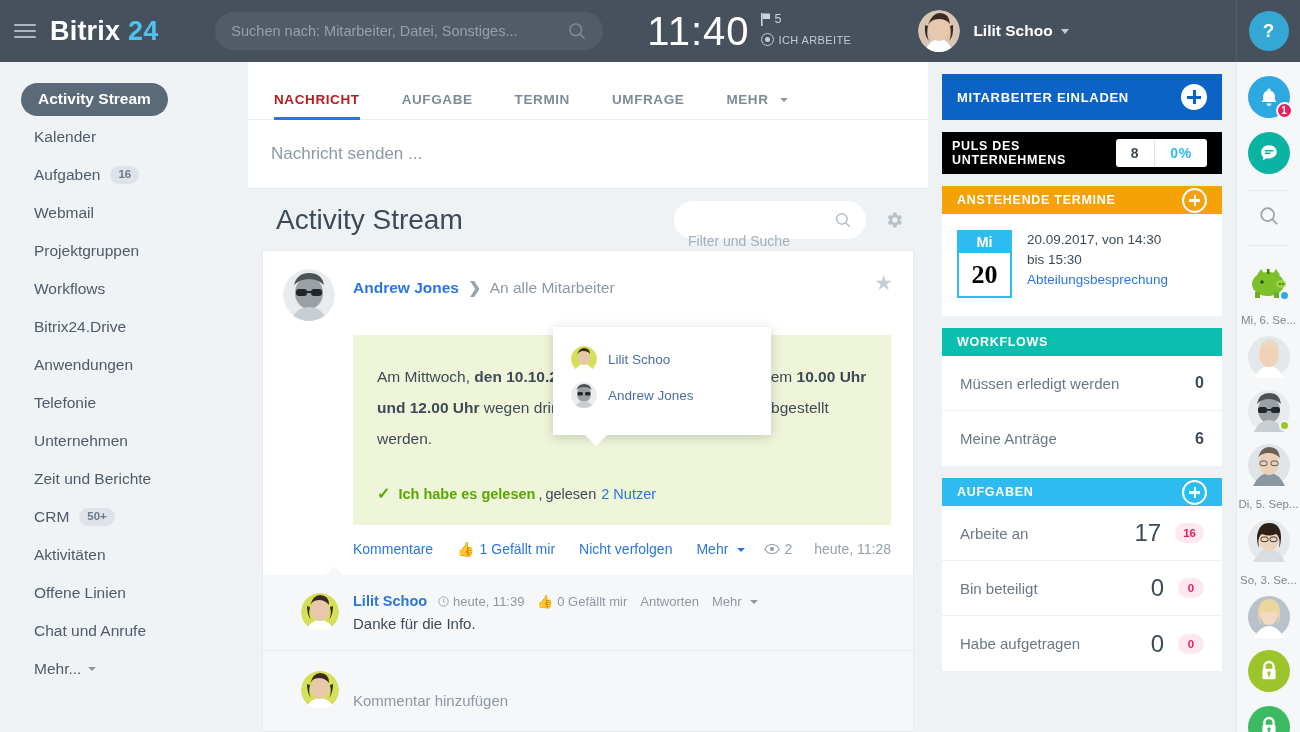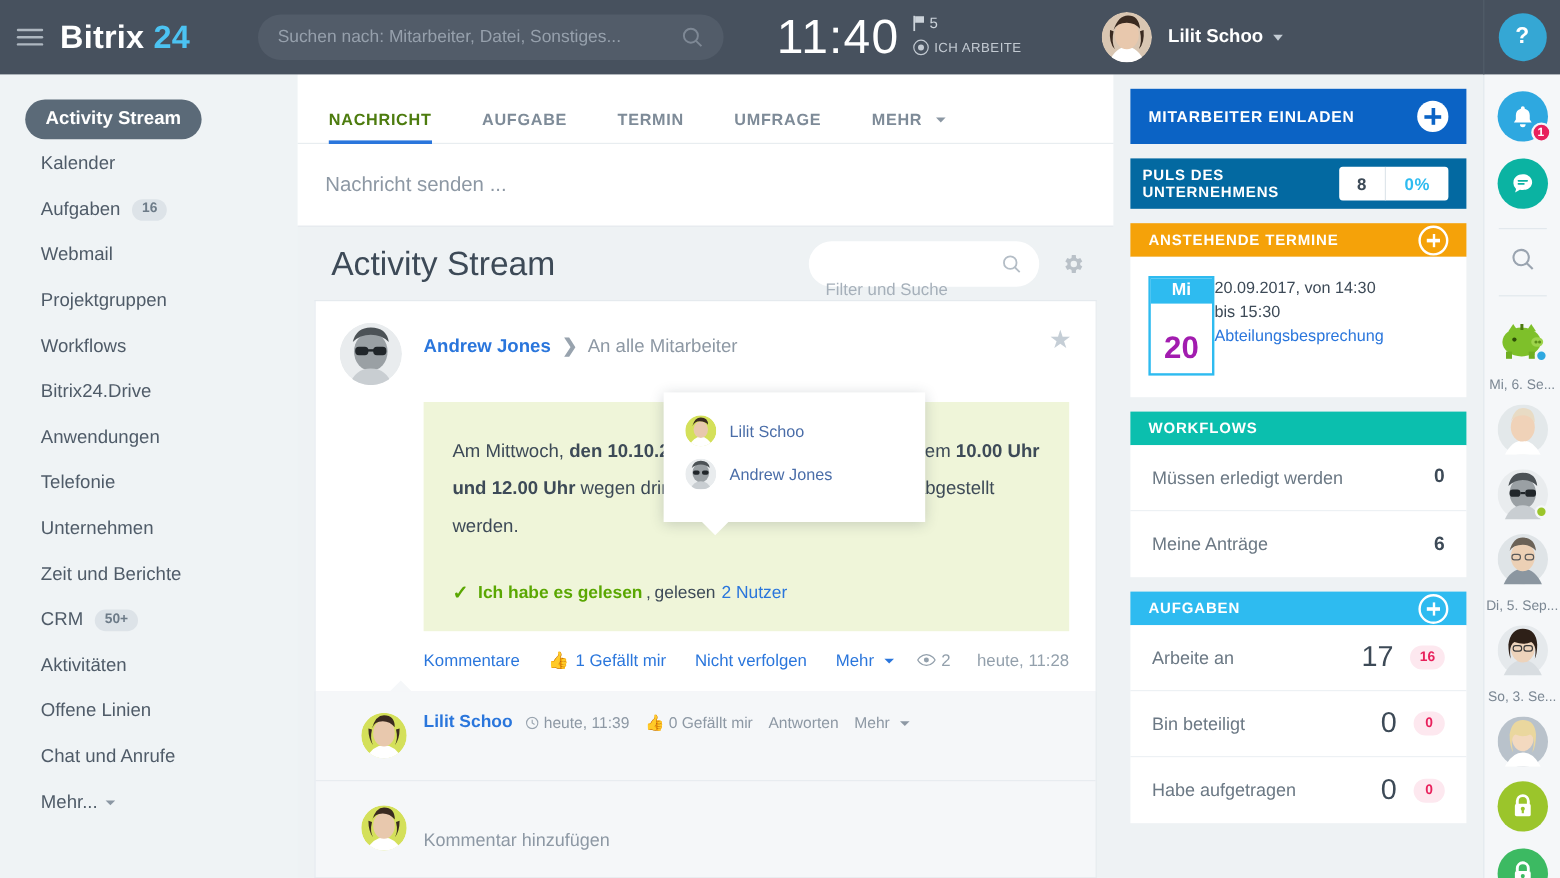--- a/index.html
+++ b/index.html
@@ -70,21 +70,21 @@
   .nav-item .mini-caret { margin-left: 7px; border-left: 4px solid transparent; border-right: 4px solid transparent; border-top: 4.5px solid #8b97a3; }
 
   
   .center { flex: 1; background: #eef2f4; min-width: 0; display: flex; flex-direction: column; }
   .composer { background: #fff; border-bottom: 1px solid #e1e7eb; }
   .tabs { display: flex; align-items: flex-end; height: 58px; padding-left: 26px; border-bottom: 1px solid #e8edf0; }
   .tab {
     font-size: 13.5px; font-weight: bold; letter-spacing: .6px; color: #7e8b98;
     padding-bottom: 12px; margin-right: 42px; cursor: pointer; position: relative;
   }
-  .tab.active { color: #4d7c0f; }
+  .tab.active { color: #b91c1c; }
   .tab.active::after { content: ""; position: absolute; left: 0; right: 0; bottom: -1px; height: 3px; background: #2a76dc; }
   .tab .tcaret { display: inline-block; margin-left: 7px; border-left: 4px solid transparent; border-right: 4px solid transparent; border-top: 4.5px solid #8b97a3; vertical-align: middle; }
   .composer-input { height: 68px; display: flex; align-items: center; padding-left: 23px; color: #8d98a4; font-size: 17px; cursor: text; }
 
   .stream-head { height: 78px; display: flex; align-items: center; padding: 0 24px 0 14px; }
   .stream-title { font-size: 28px; color: #3d4a57; font-weight: normal; flex: 1; margin-left: 0; }
   .filterbox {
     width: 192px; height: 38px; border-radius: 19px; background: #fff; display: flex;
     align-items: center; padding: 0 14px; cursor: text;
   }
@@ -161,35 +161,35 @@
   .plus-solid { width: 26px; height: 26px; border-radius: 50%; background: #fff; position: relative; }
   .plus-solid::before, .plus-solid::after { content: ""; position: absolute; background: #0b63c5; }
   .plus-solid::before { left: 6px; right: 6px; top: 11.5px; height: 3px; }
   .plus-solid::after { top: 6px; bottom: 6px; left: 11.5px; width: 3px; }
   .plus-ring { width: 25px; height: 25px; border-radius: 50%; border: 2px solid #fff; position: relative; cursor: pointer; }
   .plus-ring::before, .plus-ring::after { content: ""; position: absolute; background: #fff; }
   .plus-ring::before { left: 5px; right: 5px; top: 9.5px; height: 2.5px; }
   .plus-ring::after { top: 5px; bottom: 5px; left: 9.5px; width: 2.5px; }
 
   .hdr-invite { background: #0b63c5; height: 46px; font-size: 13px; }
-  .hdr-pulse { background: #0369a1; height: 42px; padding-left: 10px; }
+  .hdr-pulse { background: #000000; height: 42px; padding-left: 10px; }
   .hdr-pulse .ttl { line-height: 14px; }
   .pulse-stats { display: flex; background: #fff; border-radius: 3px; overflow: hidden; height: 28px; }
   .pulse-stats .v { padding: 0 15px; display: flex; align-items: center; font-size: 14px; color: #3d4a57; }
   .pulse-stats .v.pct { color: #2ebbf0; border-left: 1px solid #dfe6eb; }
   .hdr-events { background: #f5a209; }
   .hdr-wf { background: #0bbfae; }
   .hdr-tasks { background: #2ebbf0; }
 
   .panel-body { background: #fff; }
   .event-row { display: flex; padding: 16px 15px 18px 15px; }
   .cal-chip { width: 55px; flex: none; border: 2px solid #2ebbf0; background: #fff; text-align: center; }
   .cal-chip .d { background: #2ebbf0; color: #fff; font-size: 14.5px; font-weight: bold; padding: 2px 0 3px 0; }
-  .cal-chip .n { font-size: 26px; color: #a21caf; font-weight: bold; padding: 21px 0 6px 0; }
-  .event-info { font-size: 13.5px; color: #3d4a57; line-height: 20px; }
+  .cal-chip .n { font-size: 26px; color: #000000; font-weight: bold; padding: 7px 0 6px 0; font-family: Liberation Serif, serif; }
+  .event-info { margin-left: 15px; font-size: 13.5px; color: #3d4a57; line-height: 20px; }
   .event-info .lnk { color: #2a76dc; cursor: pointer; }
 
   .stat-row { height: 55px; display: flex; align-items: center; padding: 0 18px; border-bottom: 1px solid #edf1f4; cursor: pointer; }
   .stat-row:last-child { border-bottom: none; }
   .stat-label { flex: 1; color: #6b7884; font-size: 15px; }
   .stat-num { color: #3d4a57; font-size: 16px; font-weight: bold; }
   .stat-num.big { font-size: 24px; font-weight: normal; }
   .stat-pill { margin-left: 14px; background: #fde8ef; color: #e8215c; border-radius: 11px; font-size: 11.5px; font-weight: bold; padding: 4px 8px; min-width: 26px; text-align: center; }
 
   
@@ -467,20 +467,21 @@
                 </svg>
                 <span>heute, 11:39</span>
               </span>
               <span class="cmt-like">👍 <span>0 Gefällt mir</span></span>
               <span class="cmt-reply">Antworten</span>
               <span class="cmt-more">
                 <span>Mehr</span>
                 <span class="tcaret"></span>
               </span>
             </div>
+            <div class="cmt-text">Danke für die Info.</div>
           </div>
         </div>
         <div class="add-comment">
           <div class="avatar av-cmt">
             <svg viewBox="0 0 38 38" width="38" height="38">
               <circle cx="19" cy="19" r="19" fill="#d4e05a"></circle>
               <path d="M4 38 q6 -11 15 -11 q9 0 15 11 Z" fill="#fff"></path>
               <ellipse cx="19" cy="17" rx="9" ry="11" fill="#e8c8ad"></ellipse>
               <path d="M9 13 q3 -11 10 -11 q9 0 9 10 q-4 -5 -10 -5 q-7 0 -9 6 Z" fill="#3a2a20"></path>
               <path d="M9 14 q-2 8 1 13 q-4 -5 -4 -14 Z" fill="#3a2a20"></path>

